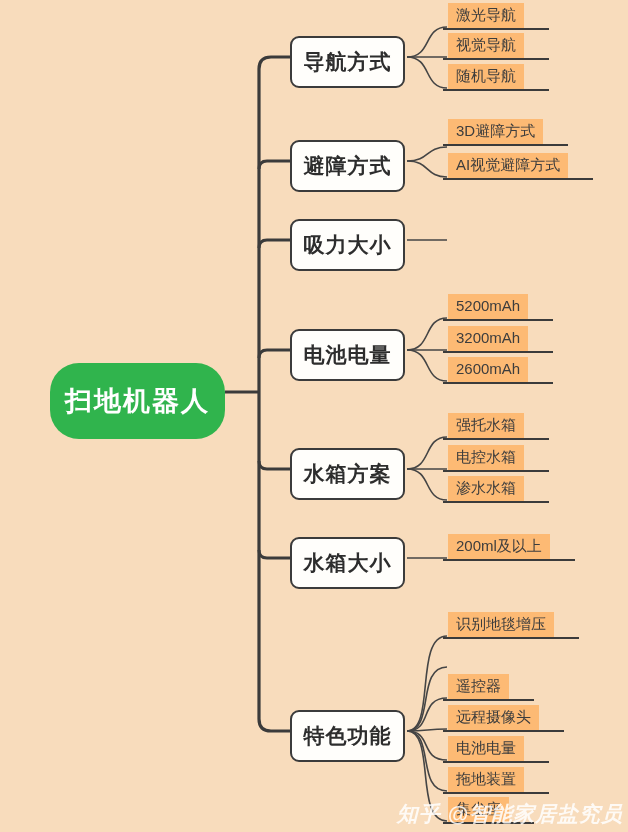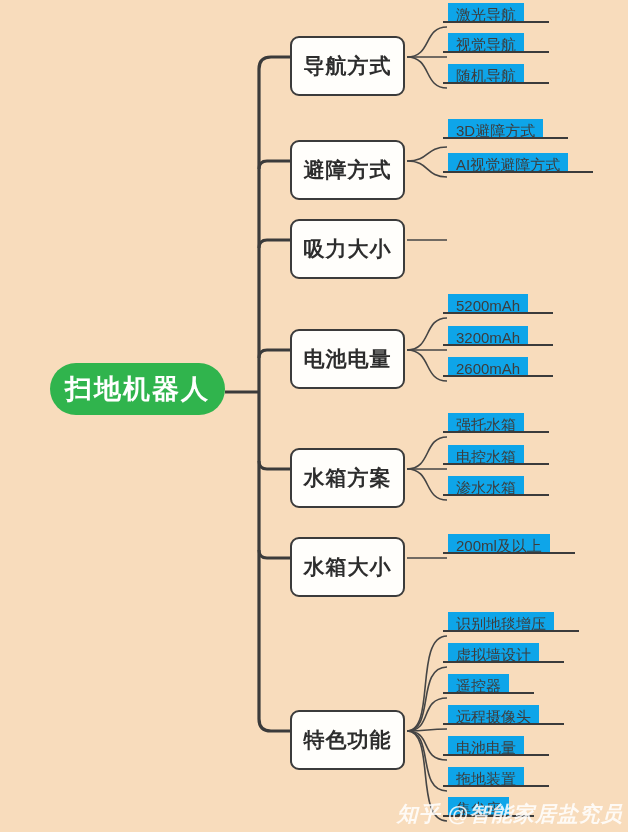--- a/index.html
+++ b/index.html
@@ -8,37 +8,37 @@
     background:#e9e9e9;
   }
   .canvas{
     position:relative;
     width:628px;height:832px;
     background:#f8dcbc;
     overflow:hidden;
   }
   .canvas svg{position:absolute;left:0;top:0;z-index:1;}
   .root-node{
-    position:absolute;left:50px;top:363px;width:175px;height:52px;
+    position:absolute;left:50px;top:363px;width:175px;height:76px;
     background:#30b44d;border-radius:29px;
     color:#ffffff;font-size:27px;font-weight:bold;letter-spacing:2px;
     display:flex;align-items:center;justify-content:center;
     z-index:3;
   }
   .branch-node{
-    position:absolute;left:290px;width:115px;height:60px;
+    position:absolute;left:290px;width:115px;height:52px;
     box-sizing:border-box;
     background:#fffefb;border:2.5px solid #3b3b3b;border-radius:9px;
     color:#2d2d2d;font-size:21px;font-weight:bold;letter-spacing:1px;
     display:flex;align-items:center;justify-content:center;
     z-index:3;
   }
   .leaf-node{
-    position:absolute;left:448px;height:19px;
-    background:#0ea5e9;
+    position:absolute;left:448px;height:26px;
+    background:#fdba74;
     color:#3d3d3d;font-size:15px;line-height:24px;
     padding:0 8px;white-space:nowrap;
     z-index:2;
   }
   .leaf-node::after{
     content:"";position:absolute;left:-5px;right:-25px;bottom:-1px;height:2px;
     background:#3b3b3b;
   }
   .watermark{
     position:absolute;right:5px;bottom:4px;
@@ -114,21 +114,20 @@
   <div class="leaf-node" style="top:326px">3200mAh</div>
   <div class="leaf-node" style="top:357px">2600mAh</div>
 
   <div class="leaf-node" style="top:413px">强托水箱</div>
   <div class="leaf-node" style="top:445px">电控水箱</div>
   <div class="leaf-node" style="top:476px">渗水水箱</div>
 
   <div class="leaf-node" style="top:534px">200ml及以上</div>
 
   <div class="leaf-node" style="top:612px">识别地毯增压</div>
-  <div class="leaf-node" style="top:643px">虚拟墙设计</div>
   <div class="leaf-node" style="top:674px">遥控器</div>
   <div class="leaf-node" style="top:705px">远程摄像头</div>
   <div class="leaf-node" style="top:736px">电池电量</div>
   <div class="leaf-node" style="top:767px">拖地装置</div>
   <div class="leaf-node" style="top:797px">集尘座</div>
 
   <div class="watermark">知乎 @智能家居盐究员</div>
 
 </div>
 

